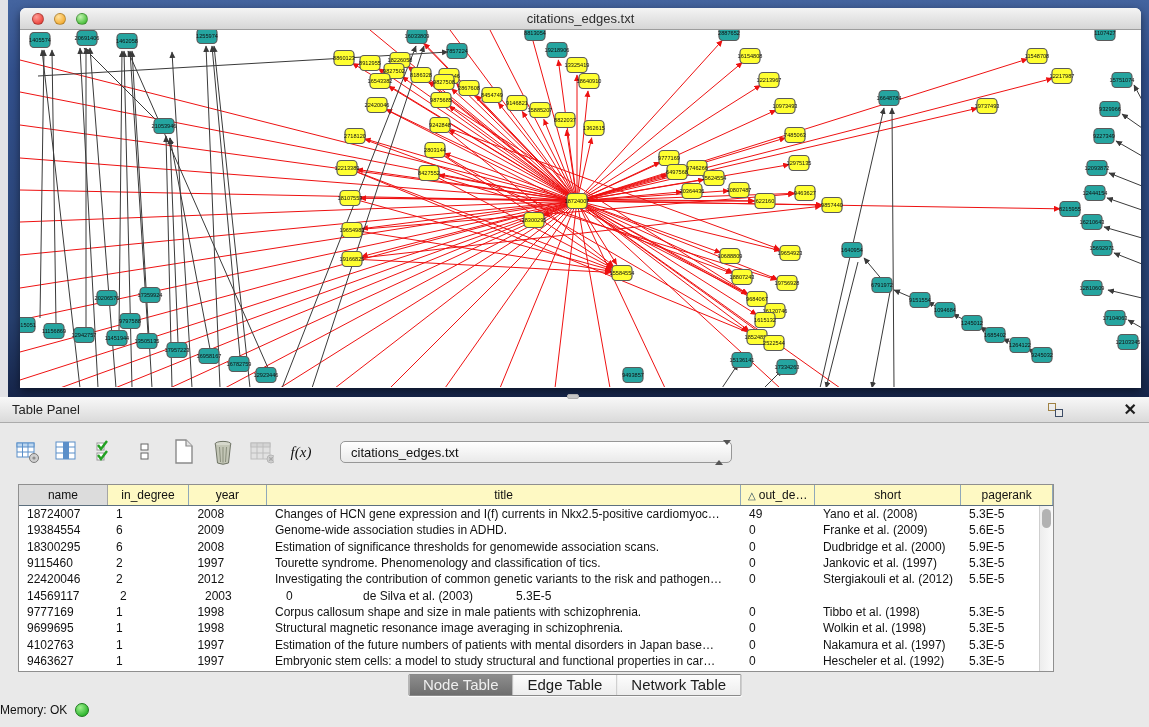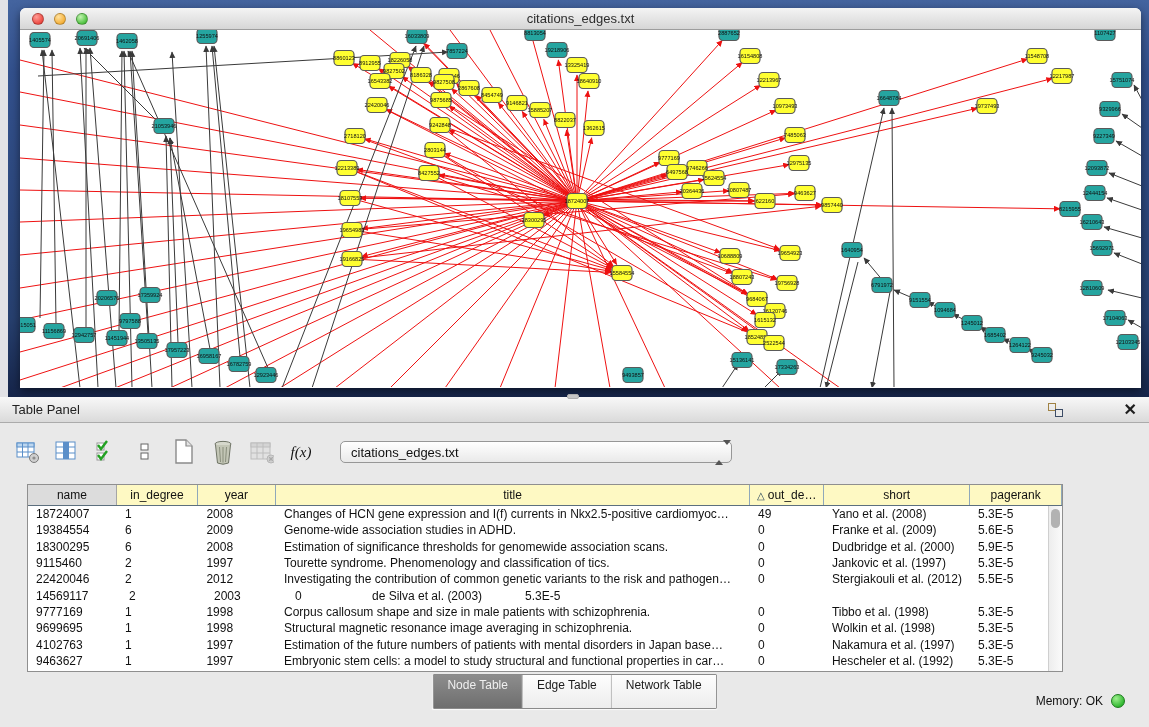--- a/index.html
+++ b/index.html
@@ -40,45 +40,45 @@
   .fx { font-family:"Liberation Serif", serif; font-style:italic; font-size:15px; color:#111; }
   .combo { margin-left:12px; width:392px; height:22px; border:1px solid #979797; border-radius:5px;
     background:linear-gradient(#ffffff,#e9e9e9); display:flex; align-items:center;
     padding-left:10px; font-size:13px; color:#111; position:relative; cursor:pointer; }
   .combo .stepper { position:absolute; right:6px; top:3px; width:10px; height:16px; }
   .combo .stepper .up { width:0; height:0; border-left:4px solid transparent; border-right:4px solid transparent;
     border-bottom:5px solid #555; margin-bottom:3px; }
   .combo .stepper .dn { width:0; height:0; border-left:4px solid transparent; border-right:4px solid transparent;
     border-top:5px solid #555; }
 
-  .table-wrap { position:absolute; left:27px; top:87px; width:1036px; height:188px;
+  .table-wrap { position:absolute; left:18px; top:87px; width:1036px; height:188px;
     border:1px solid #8f8f8f; background:#fff; overflow:hidden;text-align:right; }
   .thead { display:flex; height:21px; border-bottom:1px solid #5c6f7e; }
   .th { background:#fef9c3; border-right:1px solid #8fa8ba; font-size:12px; color:#111;
     display:flex; align-items:center; justify-content:center; overflow:hidden; white-space:nowrap; cursor:pointer; }
   .th.gray { background:#dcdcdc; border-right:1px solid #a5a5a5; }
   .th.fill { background:#fff; border-right:none; cursor:default; }
   .sort-tri { font-size:10px; margin-right:3px; color:#1c3e57; }
   .trow { display:flex; height:16.3px; font-size:12px; color:#111; cursor:default; }
   .td { padding-left:8px; overflow:hidden; white-space:nowrap; display:flex; align-items:center; }
   .c0{width:93px}.c1{width:85px}.c2{width:81px}.c3{width:497px}.c4{width:77px}.c5{width:153px}.c6{width:96px}
   .vscroll { position:absolute; right:0; top:21px; bottom:0; width:14px;
     background:linear-gradient(90deg,#ededed,#fafafa); border-left:1px solid #cfcfcf; }
   .vthumb { position:absolute; top:3px; left:2px; width:9px; height:19px; border-radius:5px; background:#b2b2b2; }
 
   .tabs { position:absolute; left:50%; transform:translateX(-50%); top:277px; display:flex;
-    height:35px; border:1px solid #8a8a8a; border-radius:1px; overflow:hidden;
-    background:#fff; font-size:12px; box-shadow:0 1px 1px rgba(255,255,255,.8); }
+    height:22px; border:1px solid #8a8a8a; border-radius:1px; overflow:hidden;
+    background:#fff; font-size:15px; box-shadow:0 1px 1px rgba(255,255,255,.8); }
   .tab { padding:0 14px; line-height:20px; background:linear-gradient(#fdfdfd,#ededed);
     color:#1c1c1c; border-right:1px solid #b5b5b5; cursor:pointer; }
   .tab:last-child { border-right:none; }
   .tab.sel { background:linear-gradient(#8d8d8d,#6e6e6e); color:#efefef; }
 
-  .statusbar { position:absolute; left:0; bottom:12px; width:1149px; height:28px;
-    display:flex; align-items:center; justify-content:flex-end; padding-right:24px; }
+  .statusbar { position:absolute; left:0; bottom:3px; width:1149px; height:28px;
+    display:flex; align-items:center; padding-right:24px; }
   .mem-label { font-size:12px; color:#111; margin-right:8px; }
   .mem-dot { width:14px; height:14px; border-radius:50%;
     background:radial-gradient(circle at 35% 30%,#9ef08e,#2db52d 75%); border:1px solid #1d7a1d; }
 </style>
 </head>
 <body>
 
 <div class="net-frame">
   <div class="mac-window">
     <div class="titlebar">

